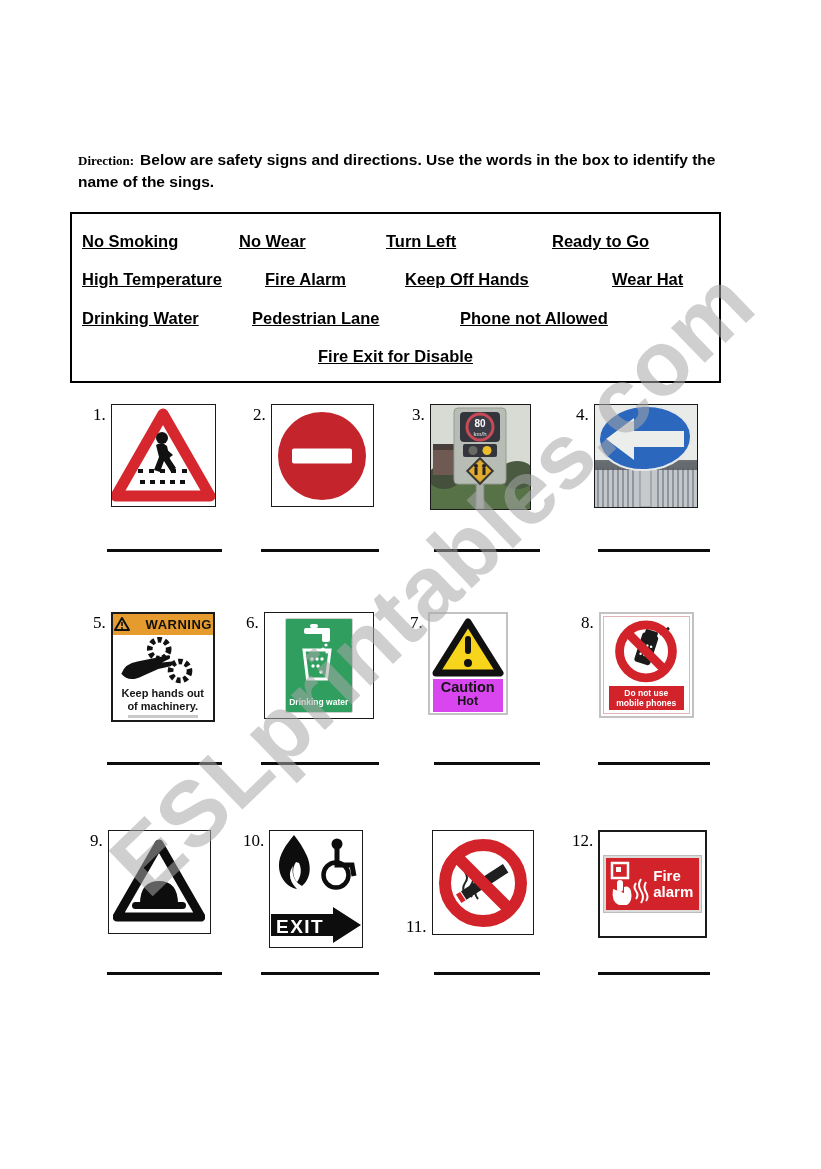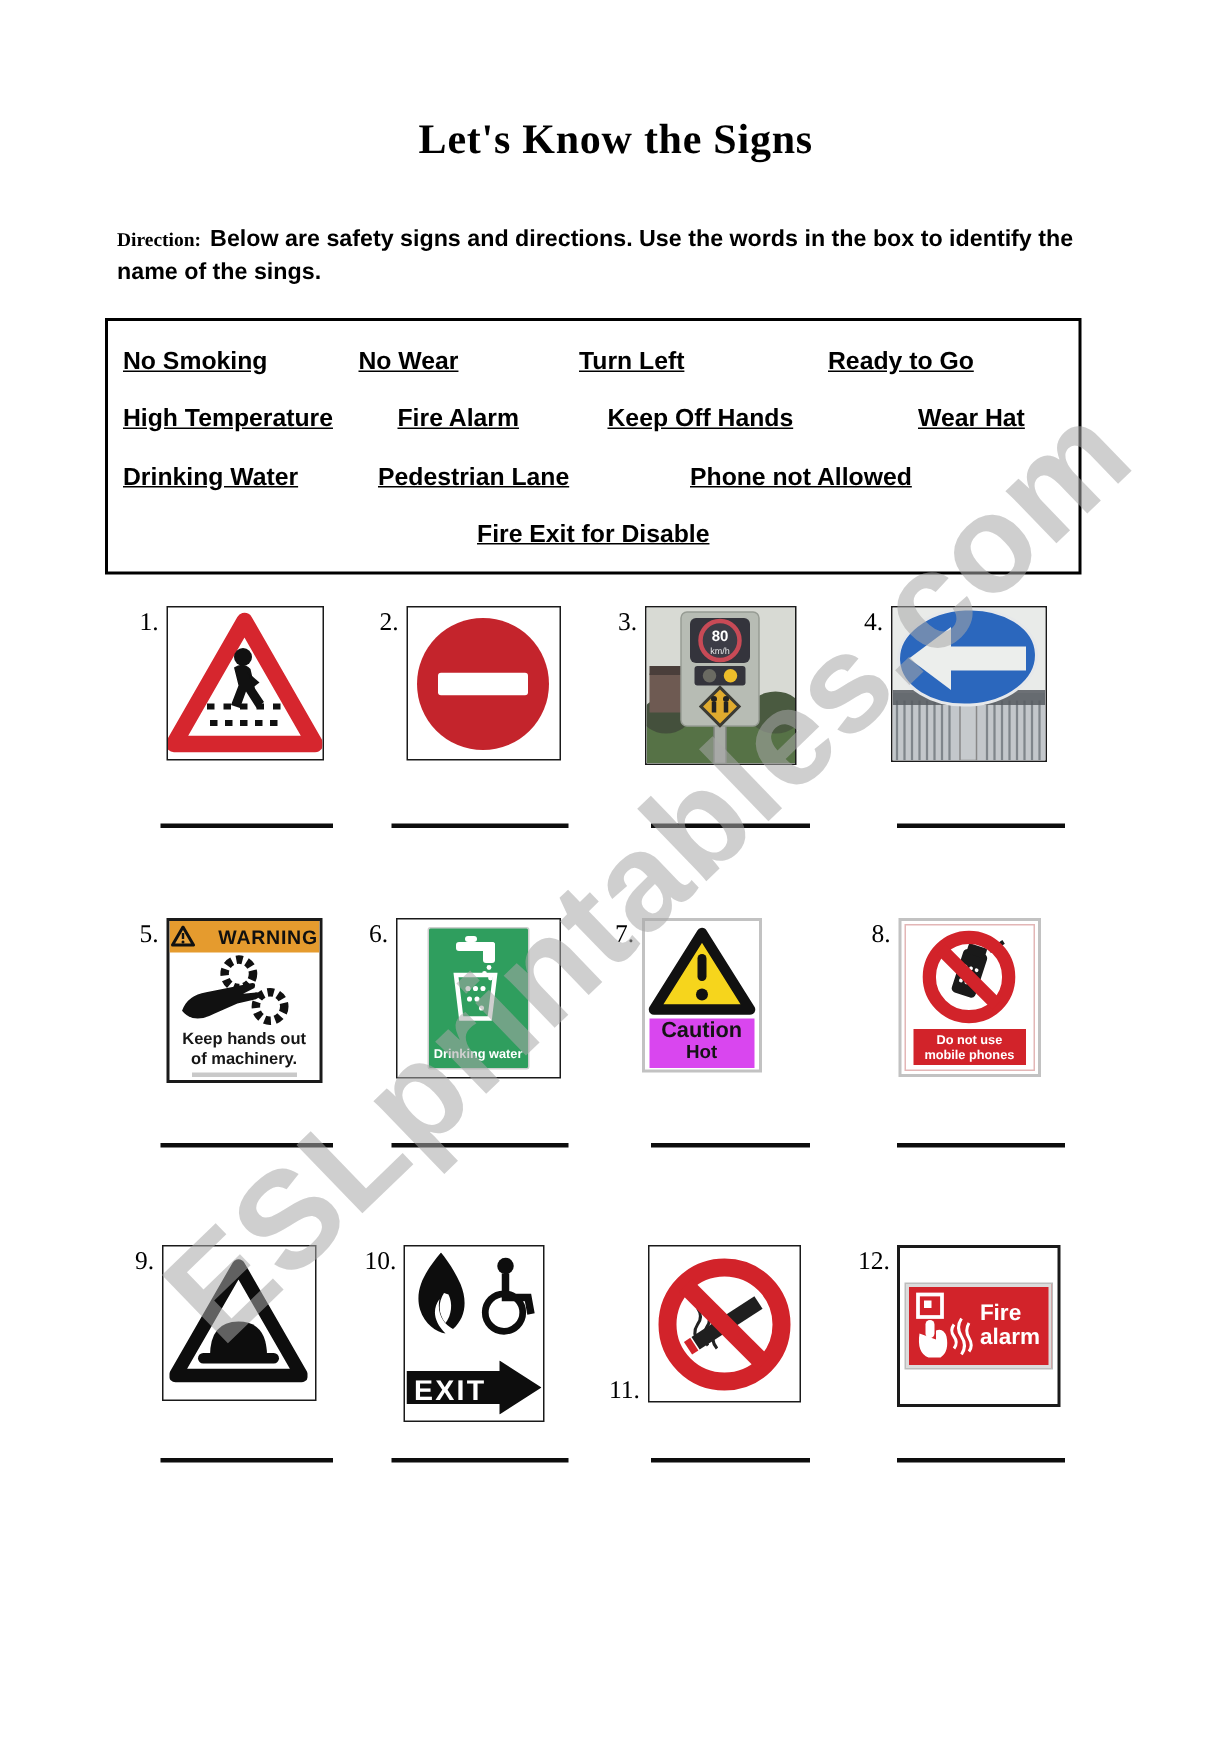--- a/index.html
+++ b/index.html
@@ -94,21 +94,20 @@
     transform:rotate(-44deg); white-space:nowrap;
     font-size:92px; font-weight:bold; letter-spacing:1px;
     color:rgba(168,168,168,0.55);
   }
 </style>
 </head>
 <body>
 
 <div class="page">
 
-  <div class="title">Let's Know the Signs</div>
 
   <div class="direction"><span class="dir-label">Direction:</span><span>Below are safety signs and directions.  Use the words in the box to identify the name of the sings.</span></div>
 
   <div class="word-box">
     <div class="wb-row" style="top:18px;">
       <span class="wb-word" style="left:10px;">No Smoking</span>
       <span class="wb-word" style="left:167px;">No Wear</span>
       <span class="wb-word" style="left:314px;">Turn Left</span>
       <span class="wb-word" style="left:480px;">Ready to Go</span>
     </div>

